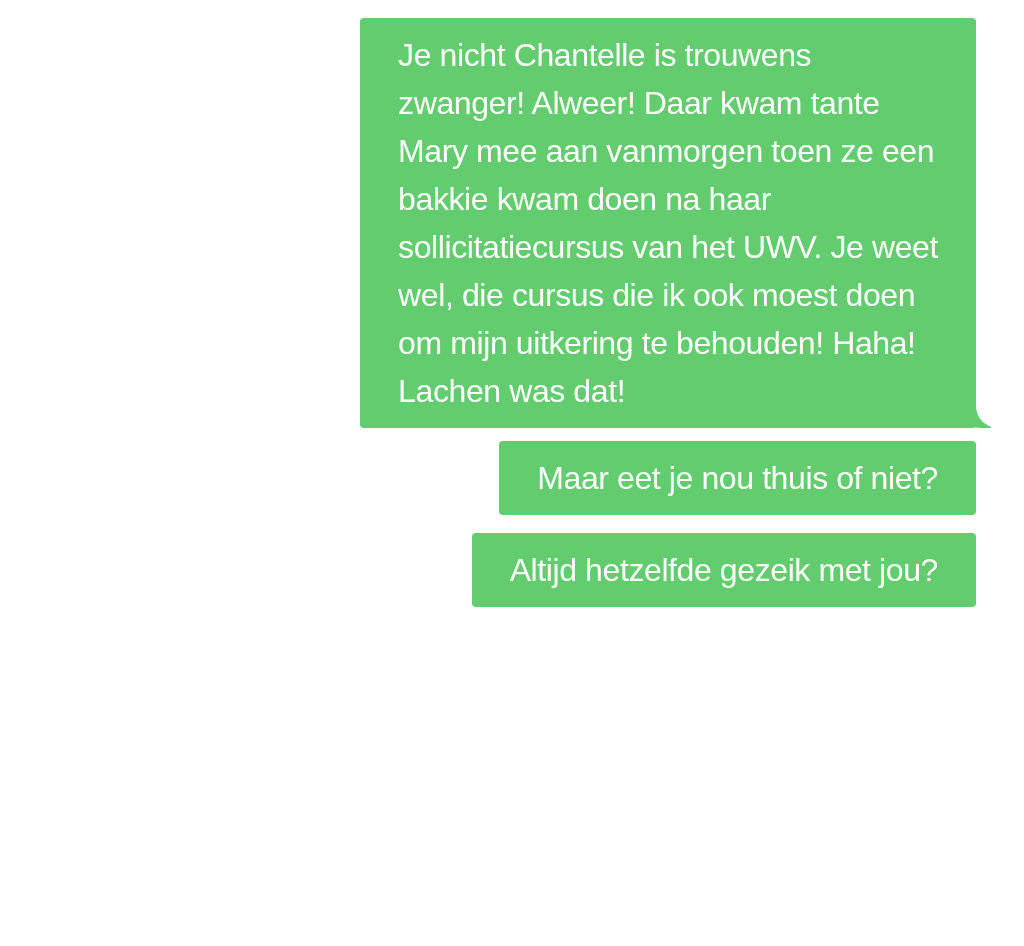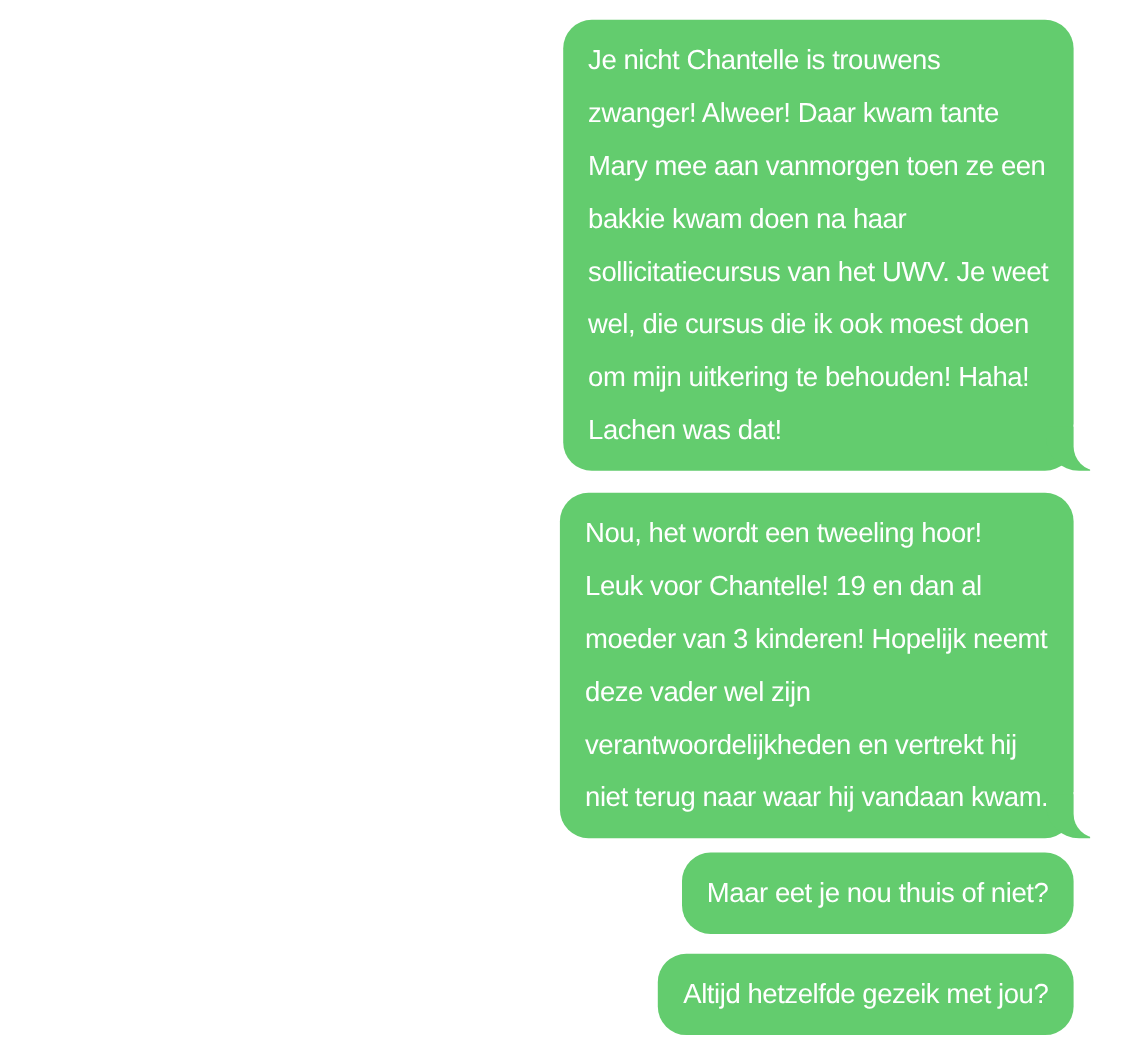--- a/index.html
+++ b/index.html
@@ -28,25 +28,25 @@
     flex-direction: column;
     align-items: flex-end;
     padding-top: 18px;
     padding-right: 48px;
   }
   .bubble {
     position: relative;
     max-width: 820px;
     background: var(--bubble);
     color: var(--text);
-    font-size: 25px;
+    font-size: 32px;
     line-height: 48px;
     letter-spacing: -0.4px;
-    padding: 13px 23px;
-    border-radius: 26px;
+    padding: 13px 38px;
+    border-radius: 4px;
     white-space: pre-line;
     text-align: left;
   }
   .gap-20 { margin-top: 20px; }
   .gap-13 { margin-top: 13px; }
   .gap-8  { margin-top: 18px; }
   
   .tail::before {
     content: "";
     position: absolute;
@@ -76,22 +76,16 @@
 <div class="screen">
   <div class="message-list">
     <div class="bubble tail">Je nicht Chantelle is trouwens
 zwanger! Alweer! Daar kwam tante
 Mary mee aan vanmorgen toen ze een
 bakkie kwam doen na haar
 sollicitatiecursus van het UWV. Je weet
 wel, die cursus die ik ook moest doen
 om mijn uitkering te behouden! Haha!
 Lachen was dat!</div>
-    <div class="bubble tail gap-20">Nou, het wordt een tweeling hoor!
-Leuk voor Chantelle! 19 en dan al
-moeder van 3 kinderen! Hopelijk neemt
-deze vader wel zijn
-verantwoordelijkheden en vertrekt hij
-niet terug naar waar hij vandaan kwam.</div>
     <div class="bubble gap-13">Maar eet je nou thuis of niet?</div>
     <div class="bubble gap-8">Altijd hetzelfde gezeik met jou?</div>
   </div>
 </div>
 
 </body></html>

